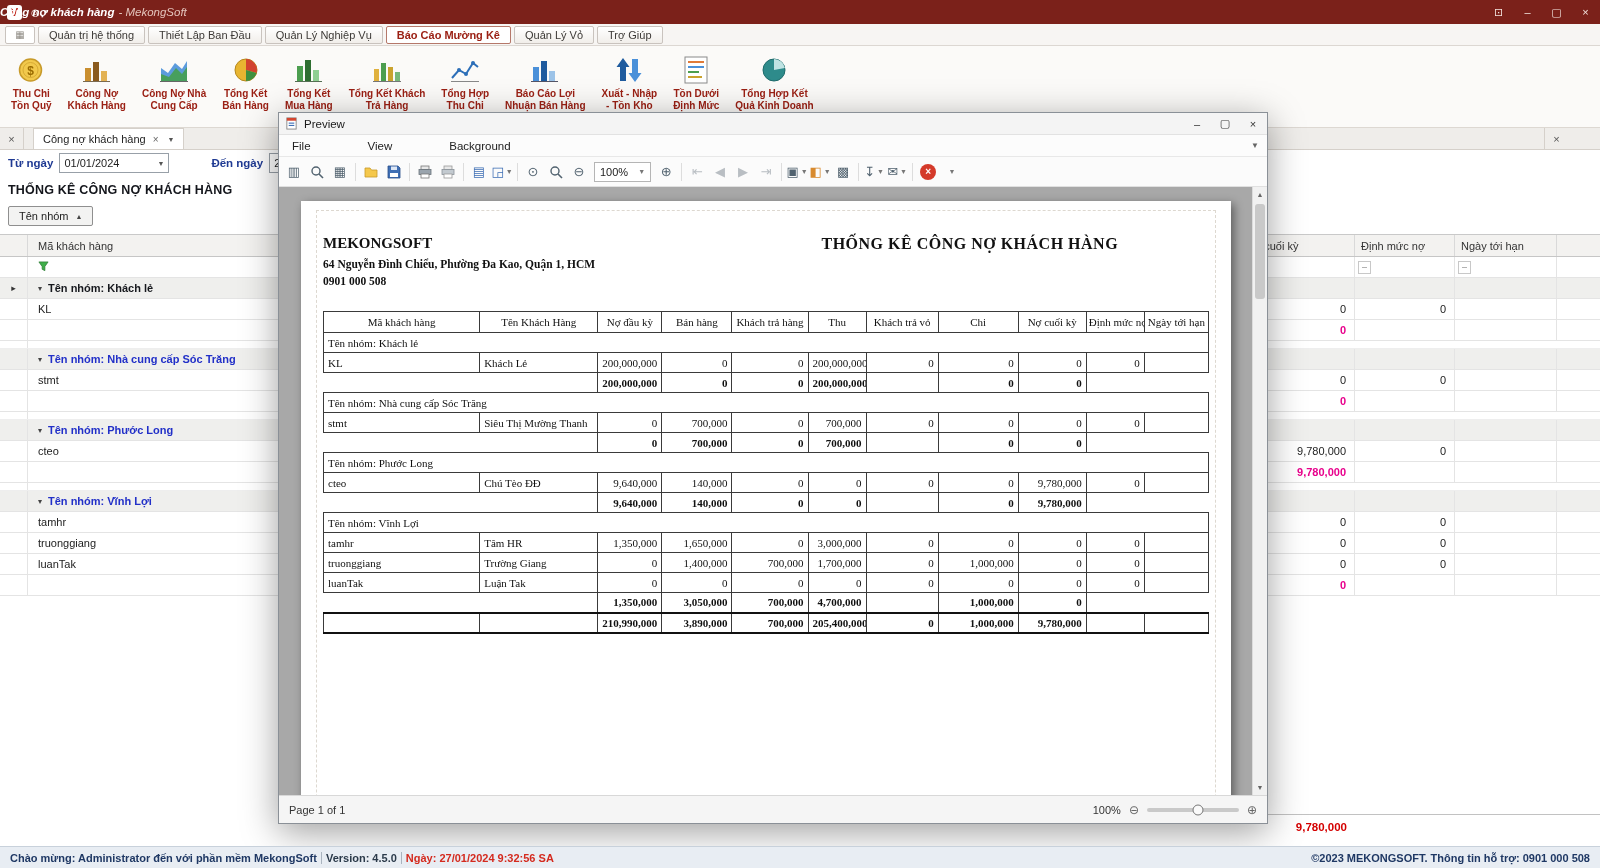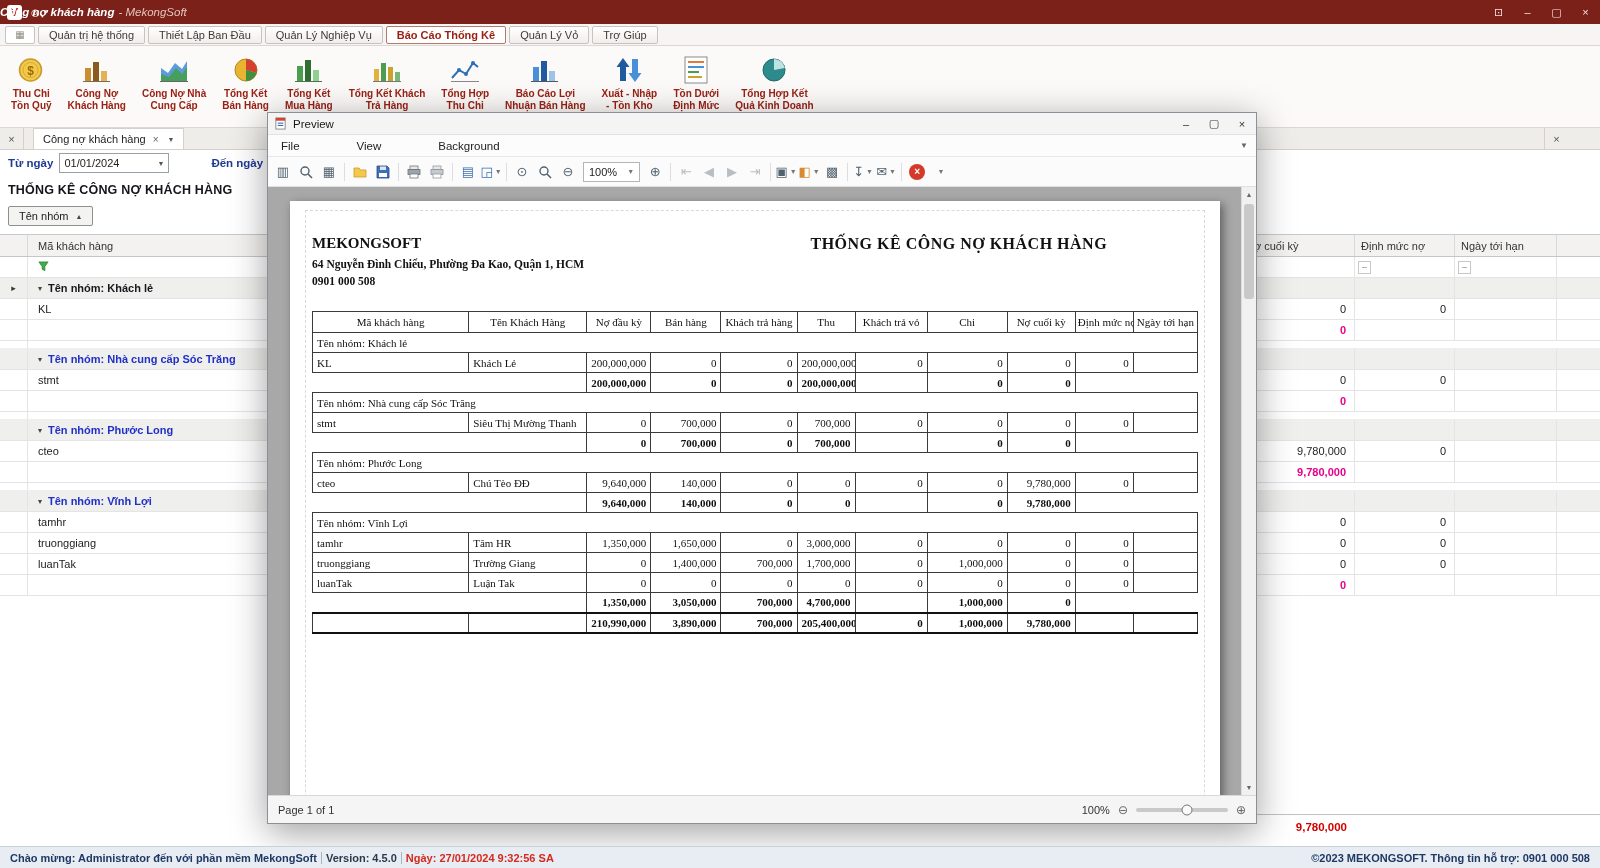--- a/index.html
+++ b/index.html
@@ -84,21 +84,21 @@
 
   
   .statusbar { position:absolute; bottom:0; left:0; right:0; height:22px; background:#e8edf3; border-top:1px solid #c8d1db; display:flex; align-items:center; padding:0 10px; gap:4px; z-index:30; }
   .sb-sep { width:1px; height:12px; background:#aab4bf; }
   .sb-welcome { color:#1f3864; font-weight:bold; }
   .sb-version { color:#2b3a4a; font-weight:bold; }
   .sb-date { color:#d42a1e; font-weight:bold; }
   .sb-right { margin-left:auto; color:#1f3864; font-weight:bold; }
 
   
-  .preview { position:absolute; left:267px; top:112px; width:990px; height:712px; background:#fff; border:1px solid #8a9097; box-shadow:0 8px 34px rgba(0,0,0,.38); z-index:20; display:flex; flex-direction:column; }
+  .preview { position:absolute; left:278px; top:112px; width:990px; height:712px; background:#fff; border:1px solid #8a9097; box-shadow:0 8px 34px rgba(0,0,0,.38); z-index:20; display:flex; flex-direction:column; }
   .pv-title { height:22px; background:#f4f4f4; display:flex; align-items:center; padding-left:6px; gap:6px; border-bottom:1px solid #e2e2e2; }
   .pv-title-ico svg { width:13px; height:13px; display:block; }
   .pv-title-text { font-size:11.5px; color:#1a1a1a; }
   .pv-ctrls { margin-left:auto; display:flex; }
   .pv-ctl { width:28px; height:22px; display:flex; align-items:center; justify-content:center; color:#333; font-size:11px; }
   .pv-menu { height:22px; display:flex; align-items:center; padding-left:4px; border-bottom:1px solid #e8e8e8; background:#fcfcfc;gap:39px; }
   .pv-menu-item { padding:0 9px; font-size:11.5px; color:#222; }
   .pv-menu-caret { margin-left:auto; margin-right:8px; font-size:8px; color:#666; }
   .pv-toolbar { height:30px; display:flex; align-items:center; padding:0 4px; gap:1px; border-bottom:1px solid #e0e0e0; background:#fbfbfb; }
   .pt-btn { min-width:22px; height:22px; display:flex; align-items:center; justify-content:center; color:#51626f; font-size:13px; border-radius:2px; }
@@ -164,21 +164,21 @@
       <span class="tb-btn">▢</span>
       <span class="tb-btn">×</span>
     </div>
   </div>
 
   <div class="tabrow">
     <span class="tr-menu">▦</span>
     <span class="tr-tab">Quản trị hệ thống</span>
     <span class="tr-tab">Thiết Lập Ban Đầu</span>
     <span class="tr-tab">Quản Lý Nghiệp Vụ</span>
-    <span class="tr-tab active">Báo Cáo Thống Kê</span>
+    <span class="tr-tab active">Báo Cáo Mường Kê</span>
     <span class="tr-tab">Quản Lý Vỏ</span>
     <span class="tr-tab">Trợ Giúp</span>
   </div>
 
   <div class="bigbar">
     <div class="bt-item">
       <span class="bt-ico">
           <svg viewBox="0 0 32 32">
             <circle cx="15.5" cy="16" r="11" fill="#f2c94c" stroke="#c79a2a" stroke-width="1.5"></circle>
             <circle cx="15.5" cy="16" r="7.5" fill="none" stroke="#d8ab34" stroke-width="1"></circle>

